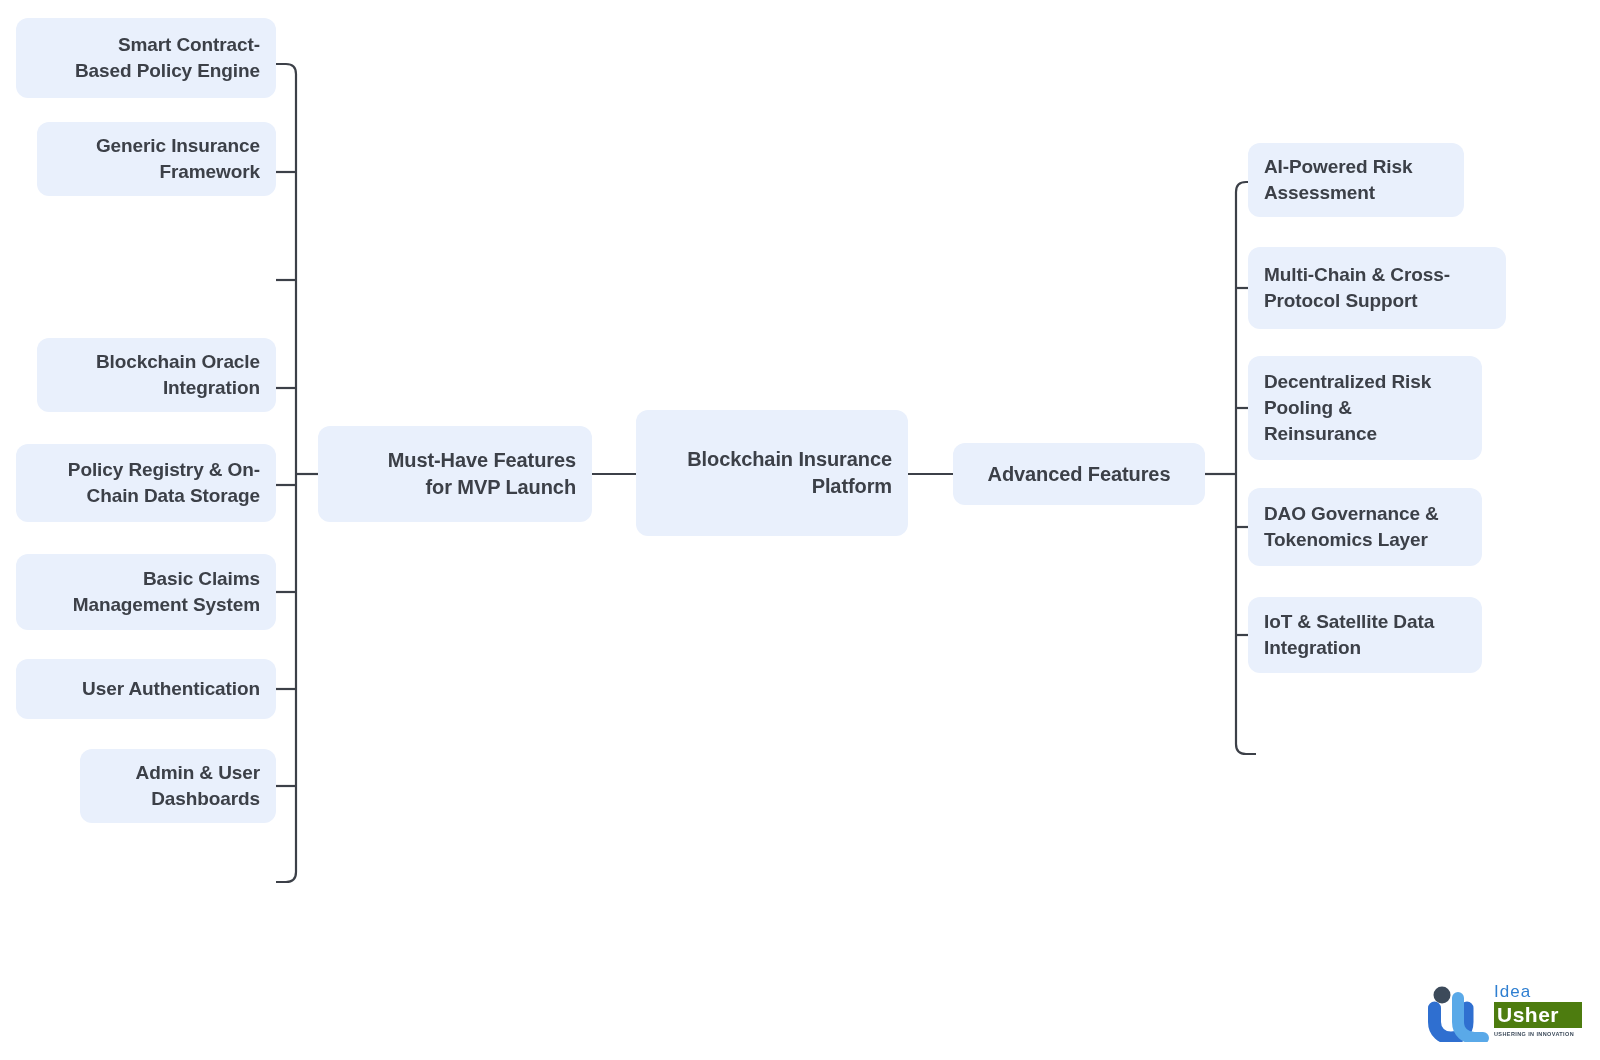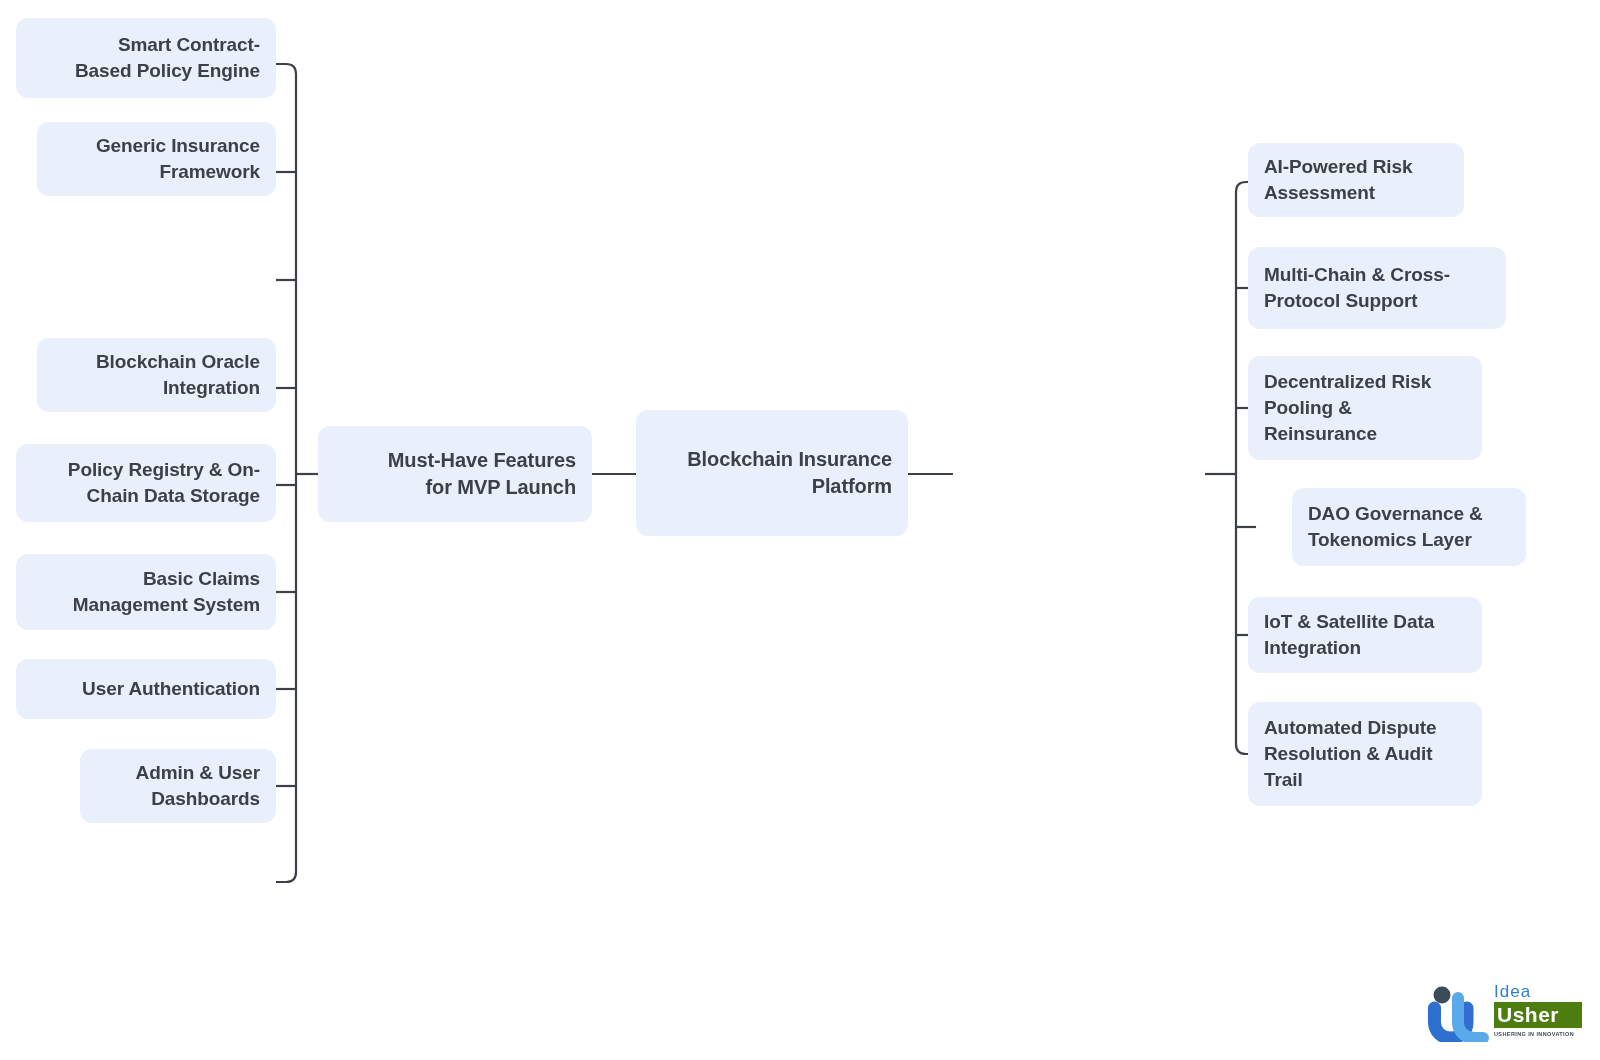--- a/index.html
+++ b/index.html
@@ -176,52 +176,50 @@
   <div class="node align-right root" style="left:318px; top:426px; width:274px; height:96px;">
     <span class="node-label">Must-Have Features
 for MVP Launch</span>
   </div>
 
   <div class="node align-right root" style="left:636px; top:410px; width:272px; height:126px;">
     <span class="node-label">Blockchain Insurance
 Platform</span>
   </div>
 
+  <div class="node align-center root" style="left:953px; top:443px; width:252px; height:62px;">
+    <span class="node-label">Advanced Features</span>
+  </div>
 
   <div class="node align-left" style="left:1248px; top:143px; width:216px; height:74px;">
     <span class="node-label">AI-Powered Risk
 Assessment</span>
   </div>
 
   <div class="node align-left" style="left:1248px; top:247px; width:258px; height:82px;">
     <span class="node-label">Multi-Chain &amp; Cross-
 Protocol Support</span>
   </div>
 
   <div class="node align-left" style="left:1248px; top:356px; width:234px; height:104px;">
     <span class="node-label">Decentralized Risk
 Pooling &amp;
 Reinsurance</span>
   </div>
 
-  <div class="node align-left" style="left:1248px; top:488px; width:234px; height:78px;margin-left:44px;">
+  <div class="node align-left" style="left:1248px; top:488px; width:234px; height:78px;">
     <span class="node-label">DAO Governance &amp;
 Tokenomics Layer</span>
   </div>
 
   <div class="node align-left" style="left:1248px; top:597px; width:234px; height:76px;">
     <span class="node-label">IoT &amp; Satellite Data
 Integration</span>
   </div>
 
-  <div class="node align-left" style="left:1248px; top:702px; width:234px; height:104px;">
-    <span class="node-label">Automated Dispute
-Resolution &amp; Audit
-Trail</span>
-  </div>
 
   <div id="logo">
     <svg class="logo-mark" viewBox="0 0 62 58" xmlns="http://www.w3.org/2000/svg">
       <circle cx="14" cy="11" r="8.5" fill="#3c4a5a"></circle>
       <path d="M 6.5 24 L 6.5 38 C 6.5 48 14 54 23 54 C 32 54 39 48 39 38 L 39 24" fill="none" stroke="#2f6fd0" stroke-width="13" stroke-linecap="round"></path>
       <path d="M 30 14 L 30 38 C 30 48 37.5 54 46.5 54 C 55 54 55 54 55 54" fill="none" stroke="#5aa9e8" stroke-width="12" stroke-linecap="round"></path>
     </svg>
     <div class="logo-text">
       <span class="logo-idea">Idea</span>
       <span class="logo-usher">Usher</span>

